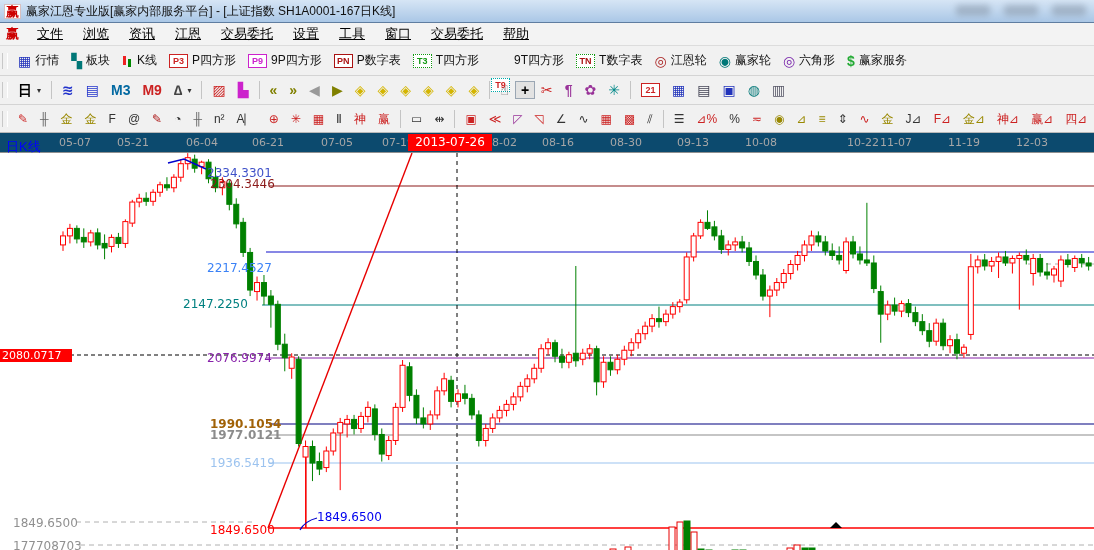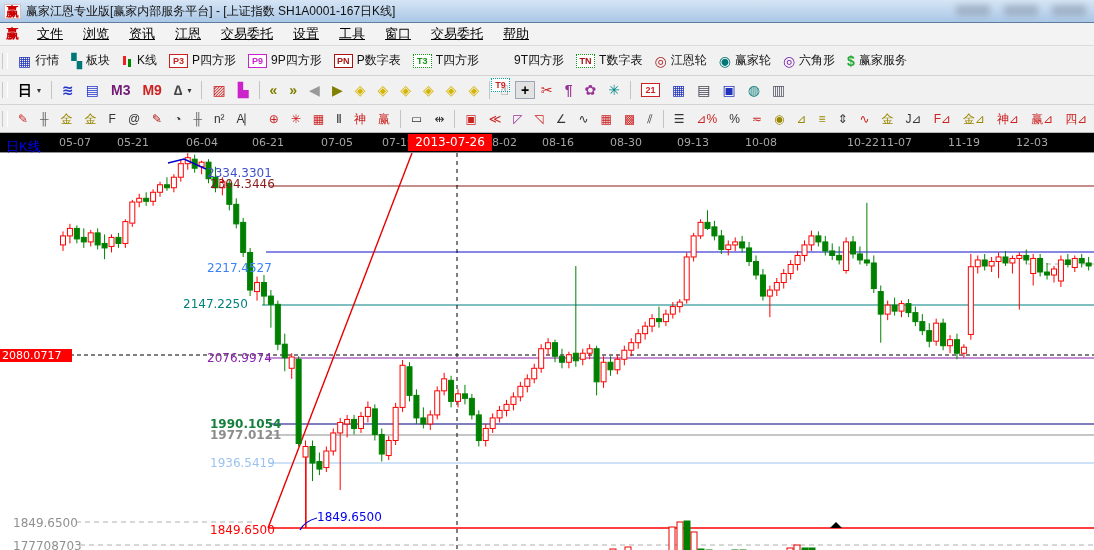--- a/index.html
+++ b/index.html
@@ -30,21 +30,21 @@
   .tbbox{display:inline-block;min-width:15px;height:12px;line-height:12px;font-size:9px;font-weight:bold;
          text-align:center;background:#fff;padding:0 1px;}
   .tblabel{font-size:12px;color:#111;}
   .caret{font-size:8px;color:#333;margin-left:1px;}
   .cnd{display:inline-block;width:11px;height:14px;position:relative;}
   .cnd i{position:absolute;display:block;width:3px;}
   .cnd i.r{left:1px;top:2px;height:9px;background:#e22;}
   .cnd i.g{left:6px;top:5px;height:8px;background:#080;}
   
   .chartwrap{position:relative;height:422px;background:#fff;}
-  .axis{position:absolute;left:0;top:0;width:1094px;height:19px;border-bottom:1px solid #909090;background:#000000;z-index:3;}
+  .axis{position:absolute;left:0;top:0;width:1094px;height:19px;border-bottom:1px solid #909090;background:#0c4a6e;z-index:3;}
   .tick{position:absolute;top:3px;transform:translateX(-50%);font-size:11px;color:#a6a6a6;z-index:1;
         font-family:"DejaVu Sans",sans-serif;}
   .datebox{position:absolute;top:1px;height:17px;background:#f00;color:#fff;font-size:12px;line-height:17px;
            text-align:center;z-index:2;font-family:"DejaVu Sans",sans-serif;}
   #plot{position:absolute;left:0;top:20px;z-index:1;}
   .lvl{position:absolute;font-size:12px;z-index:2;white-space:nowrap;font-family:"DejaVu Sans",sans-serif;}
   .tag{position:absolute;left:0;width:70px;height:13px;background:#f00;color:#fff;font-size:11px;line-height:13px;
        padding-left:2px;z-index:2;font-family:"DejaVu Sans",sans-serif;}
   .panel-label{position:absolute;left:6px;top:5px;color:#00f;font-size:13px;z-index:4;}
   .wm{position:absolute;right:6px;top:368px;font-family:"DejaVu Serif","Liberation Serif",serif;font-style:italic;
@@ -133,21 +133,21 @@
       <span class="caret">▾</span>
     </span>
     <span class="tbsep"></span>
     <span class="tbi">
       <span class="tbg" style="color: rgb(34, 51, 204);">≋</span>
     </span>
     <span class="tbi">
       <span class="tbg" style="color: rgb(34, 51, 204);">▤</span>
     </span>
     <span class="tbi">
-      <span class="tbg" style="color: #701a75;">Μ3</span>
+      <span class="tbg" style="color: #0369a1;">Μ3</span>
     </span>
     <span class="tbi">
       <span class="tbg" style="color: rgb(204, 34, 34);">Μ9</span>
     </span>
     <span class="tbi">
       <span class="tbg" style="color: rgb(68, 68, 68);">∆</span>
       <span class="caret">▾</span>
     </span>
     <span class="tbsep"></span>
     <span class="tbi">
@@ -718,21 +718,21 @@
       <path d="M830,375 L842,375 L836,369 Z" fill="#000"></path>
     </svg>
   <span class="panel-label">日K线</span>
   <div class="tag" id="ptag" style="top: 216px;">2080.0717</div>
   <div id="labels">
       <div class="lvl" style="left: 207px; top: 33px; color: rgb(63, 81, 201);">2334.3301</div>
       <div class="lvl" style="left: 210px; top: 44px; color: rgb(139, 26, 26);">2304.3446</div>
       <div class="lvl" style="left: 207px; top: 112px; color: #3b82f6; margin-top: 16px;">2217.4527</div>
       <div class="lvl" style="left: 183px; top: 164px; color: rgb(0, 128, 128);">2147.2250</div>
       <div class="lvl" style="left: 207px; top: 218px; color: rgb(136, 34, 170);">2076.9974</div>
-      <div class="lvl" style="left: 210px; top: 284px; color: #15803d; font-weight: bold;">1990.1054</div>
+      <div class="lvl" style="left: 210px; top: 284px; color: #a16207; font-weight: bold;">1990.1054</div>
       <div class="lvl" style="left: 210px; top: 295px; color: rgb(140, 140, 140); font-weight: bold;">1977.0121</div>
       <div class="lvl" style="left: 210px; top: 323px; color: rgb(156, 195, 239);">1936.5419</div>
       <div class="lvl" style="left: 210px; top: 390px; color: rgb(255, 0, 0);">1849.6500</div>
       <div class="lvl" style="left: 13px; top: 383px; color: rgb(144, 144, 144);">1849.6500</div>
       <div class="lvl" style="left: 13px; top: 406px; color: rgb(144, 144, 144);">177708703</div>
       <div class="lvl" style="left: 317px; top: 377px; color: rgb(0, 0, 238);">1849.6500</div>
     </div>
 </div>
 
 </body></html>

